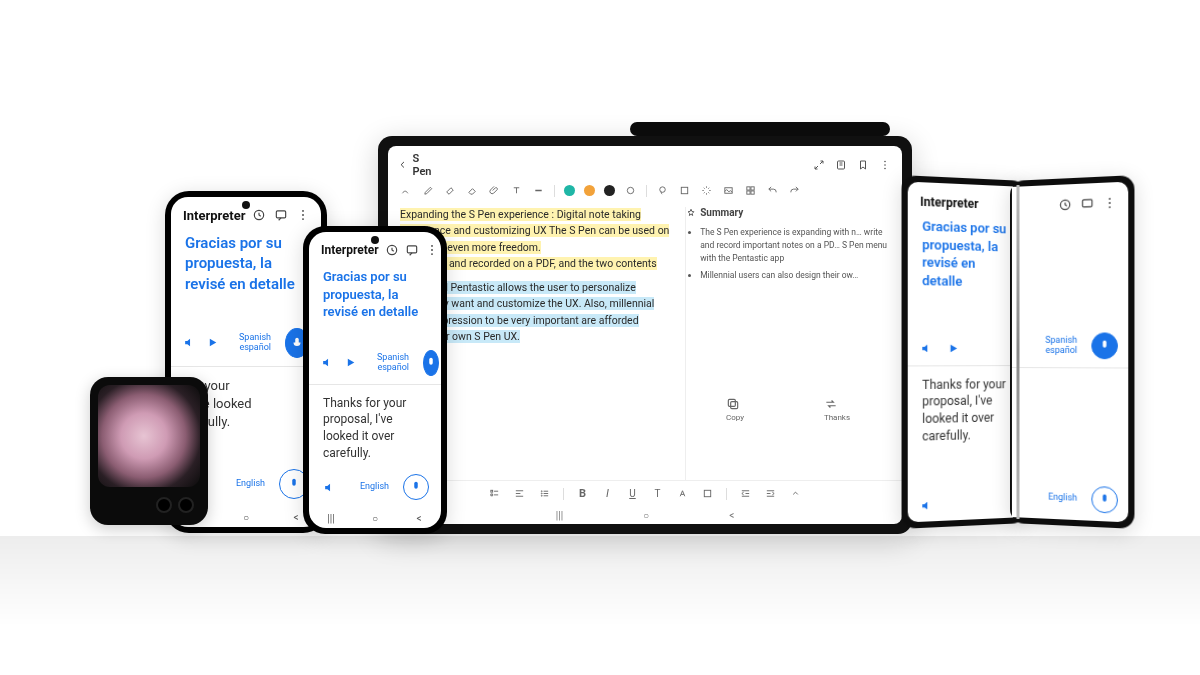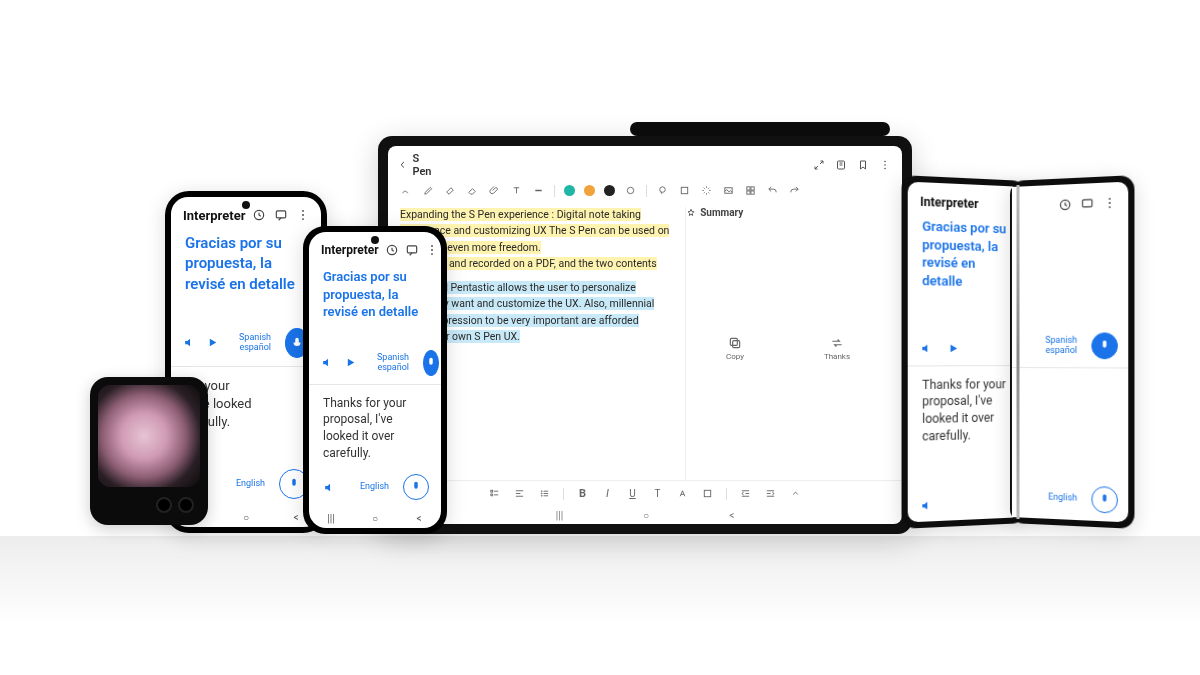--- a/index.html
+++ b/index.html
@@ -203,21 +203,21 @@
   .hl-y { background: #fff3b0; }
   .hl-c { background: #c8e9f8; }
   .sum-col {
     flex: 1;
     border-left: 1px solid #eee;
   }
   .sum-title { font-weight:700;font-size:10px;display:flex;align-items:center;gap:4px;color:#444;margin-bottom:8px;}
   .sum-col ul { list-style: disc; padding-left: 14px; }
   .sum-col li { font-size: 8.5px; color:#555; line-height:1.5; margin-bottom:5px;}
   .sum-actions{display:flex;justify-content:space-around;padding-top:110px;color:#666;font-size:8px;}
-  .sum-act{display:flex;flex-direction:column;align-items:center;gap:2px;}
+  .sum-act{display:flex;flex-direction:column;align-items:flex-start;gap:2px;}
   .sum-act svg{width:14px;height:14px;}
   .tab-bottombar{
     display:flex;align-items:center;justify-content:center;gap:12px;
     padding:6px 10px;border-top:1px solid #eee;color:#666;
   }
   .tbb-icon{width:13px;height:13px;display:flex;align-items:center;justify-content:center;}
   .tbb-icon svg{width:11px;height:11px;}
   .tab-nav{height:18px;display:flex;justify-content:center;gap:80px;align-items:center;color:#777;}
   
   .fold {
@@ -405,20 +405,24 @@
             <span class="hl-c">gning their own S Pen UX.</span>
           </p>
         </div>
         <div class="sum-col">
           <div class="sum-title">
             <svg viewBox="0 0 24 24" width="10" height="10" stroke="currentColor" fill="none" stroke-width="2">
                 <path d="M12 3l2 5 5 1-4 4 1 5-4-3-4 3 1-5-4-4 5-1z"></path>
               </svg>
             <span>Summary</span>
           </div>
+          <ul>
+            <li>The S Pen experience is expanding with n… write and record important notes on a PD… S Pen menu with the Pentastic app</li>
+            <li>Millennial users can also design their ow…</li>
+          </ul>
           <div class="sum-actions">
             <div class="sum-act">
               <svg viewBox="0 0 24 24" stroke="currentColor" fill="none" stroke-width="2">
                   <rect x="8" y="8" width="12" height="12" rx="2"></rect>
                   <rect x="4" y="4" width="12" height="12" rx="2"></rect>
                 </svg>
               <span>Copy</span>
             </div>
             <div class="sum-act">
               <svg viewBox="0 0 24 24" stroke="currentColor" fill="none" stroke-width="2">

